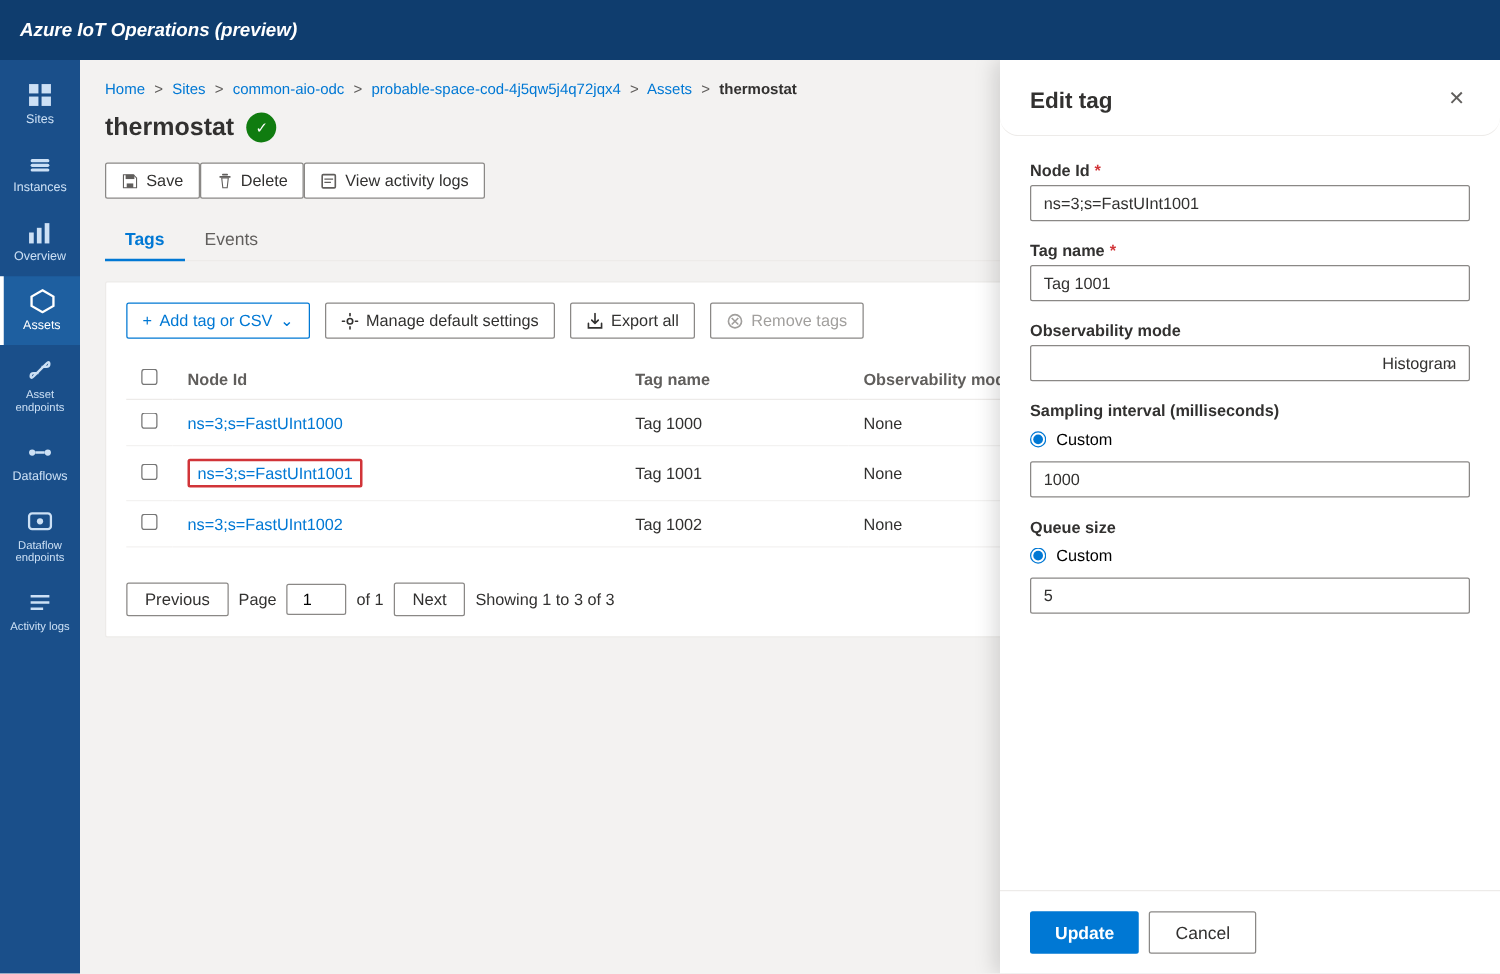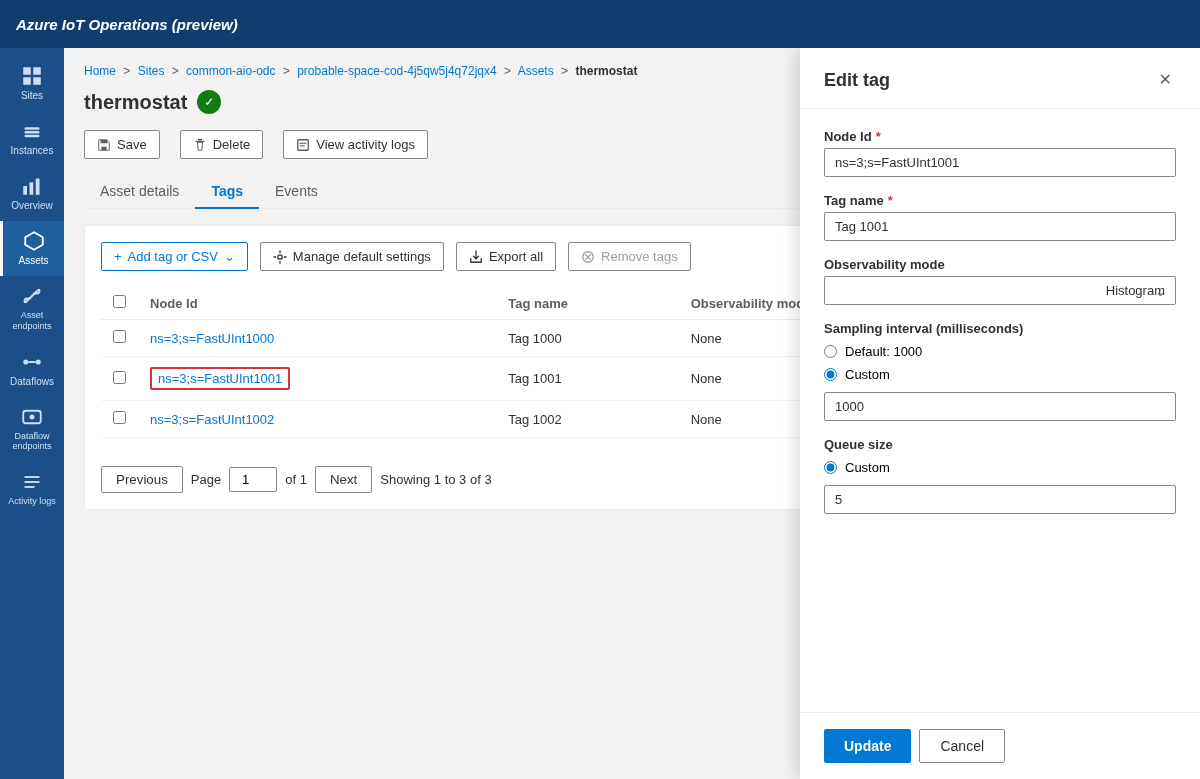--- a/index.html
+++ b/index.html
@@ -86,21 +86,21 @@
       background: #107c10;
       border-radius: 50%;
       display: flex; align-items: center; justify-content: center;
       color: white;
       font-size: 12px;
     }
 
     
     .toolbar {
       display: flex;
-      gap: 20px;
+      gap: 0;
       margin-bottom: 16px;
       align-items: center;
     }
     .toolbar-btn {
       display: flex;
       align-items: center;
       gap: 6px;
       padding: 6px 12px;
       border: 1px solid #8a8886;
       background: white;
@@ -231,20 +231,21 @@
       flex-direction: column;
       z-index: 100;
     }
 
     .panel-header {
       display: flex;
       justify-content: space-between;
       align-items: center;
       padding: 20px 24px 16px;
       border-bottom: 1px solid #edebe9;
+      border-radius: 15px;
     }
     .panel-title { font-size: 18px; font-weight: 600; color: #323130; }
     .close-btn {
       background: none;
       border: none;
       cursor: pointer;
       font-size: 16px;
       color: #605e5c;
       padding: 4px;
       border-radius: 2px;
@@ -467,23 +468,20 @@
           <svg width="14" height="14" viewBox="0 0 16 16" fill="none">
               <rect x="2" y="2" width="12" height="12" rx="1" stroke="#605e5c" stroke-width="1.5"></rect>
               <line x1="4" y1="6" x2="12" y2="6" stroke="#605e5c" stroke-width="1.2"></line>
               <line x1="4" y1="9" x2="10" y2="9" stroke="#605e5c" stroke-width="1.2"></line>
             </svg>
           <span>View activity logs</span>
         </button>
       </div>
 
       <div class="tabs">
-        <div class="tab">
-          <span>Asset details</span>
-        </div>
         <div class="tab active">
           <span>Tags</span>
         </div>
         <div class="tab">
           <span>Events</span>
         </div>
       </div>
 
       <div class="table-container">
 
@@ -603,24 +601,20 @@
               <option>Log</option>
             </select>
             <span class="dropdown-arrow">⌄</span>
           </div>
         </div>
 
         <div class="field-group">
           <div class="section-label">Sampling interval (milliseconds)</div>
           <div class="radio-group">
             <label class="radio-option">
-              <input type="radio" name="sampling" style="">
-              <span>Default: 1000</span>
-            </label>
-            <label class="radio-option">
               <input type="radio" name="sampling" checked="" style="">
               <span>Custom</span>
             </label>
           </div>
           <input type="text" class="field-input" value="1000" style="">
         </div>
 
         <div class="field-group">
           <div class="section-label">Queue size</div>
           <div class="radio-group">

